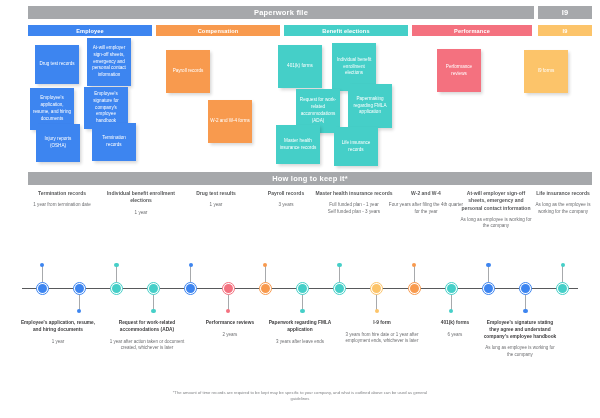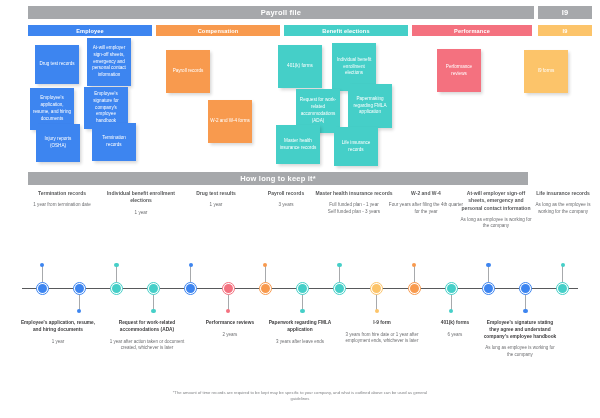--- a/index.html
+++ b/index.html
@@ -63,21 +63,21 @@
   .footnote{
     position:absolute;text-align:center;color:#808285;
     font-size:4.2px;line-height:1.5;
   }
 </style>
 </head>
 <body>
 
 <div class="stage">
 
-  <div class="band-title" style="left:28px;top:6px;width:506px;">Payroll file</div>
+  <div class="band-title" style="left:28px;top:6px;width:506px;">Paperwork file</div>
   <div class="band-title" style="left:538px;top:6px;width:54px;">I9</div>
 
   <div id="cat-bars">
       <div class="cat-bar" style="left: 28px; top: 25px; width: 124px; background: rgb(61, 133, 240);">Employee</div>
       <div class="cat-bar" style="left: 156px; top: 25px; width: 124px; background: rgb(248, 154, 78);">Compensation</div>
       <div class="cat-bar" style="left: 284px; top: 25px; width: 124px; background: rgb(69, 207, 200);">Benefit elections</div>
       <div class="cat-bar" style="left: 412px; top: 25px; width: 120px; background: rgb(244, 113, 127);">Performance</div>
       <div class="cat-bar" style="left: 538px; top: 25px; width: 54px; background: rgb(252, 196, 106);">I9</div>
     </div>
 
@@ -125,21 +125,21 @@
         <span>Life insurance records</span>
       </div>
       <div class="card" style="left: 437px; top: 49px; width: 44px; height: 43px; background: rgb(244, 113, 127);">
         <span>Performance reviews</span>
       </div>
       <div class="card" style="left: 524px; top: 50px; width: 44px; height: 43px; background: rgb(252, 196, 106);">
         <span>I9 forms</span>
       </div>
     </div>
 
-  <div class="band-title" style="left:28px;top:172px;width:500px;">How long to keep it*</div>
+  <div class="band-title" style="left:28px;top:172px;width:564px;">How long to keep it*</div>
   <div id="keep-cols">
       <div class="keep-col" style="left: 22px; top: 190px; width: 80px;">
         <div class="keep-title">Termination records</div>
         <div class="keep-val" style="white-space: pre-line;">1 year from termination date</div>
       </div>
       <div class="keep-col" style="left: 98px; top: 190px; width: 86px;">
         <div class="keep-title">Individual benefit enrollment elections</div>
         <div class="keep-val" style="white-space: pre-line;">1 year</div>
       </div>
       <div class="keep-col" style="left: 178px; top: 190px; width: 76px;">

